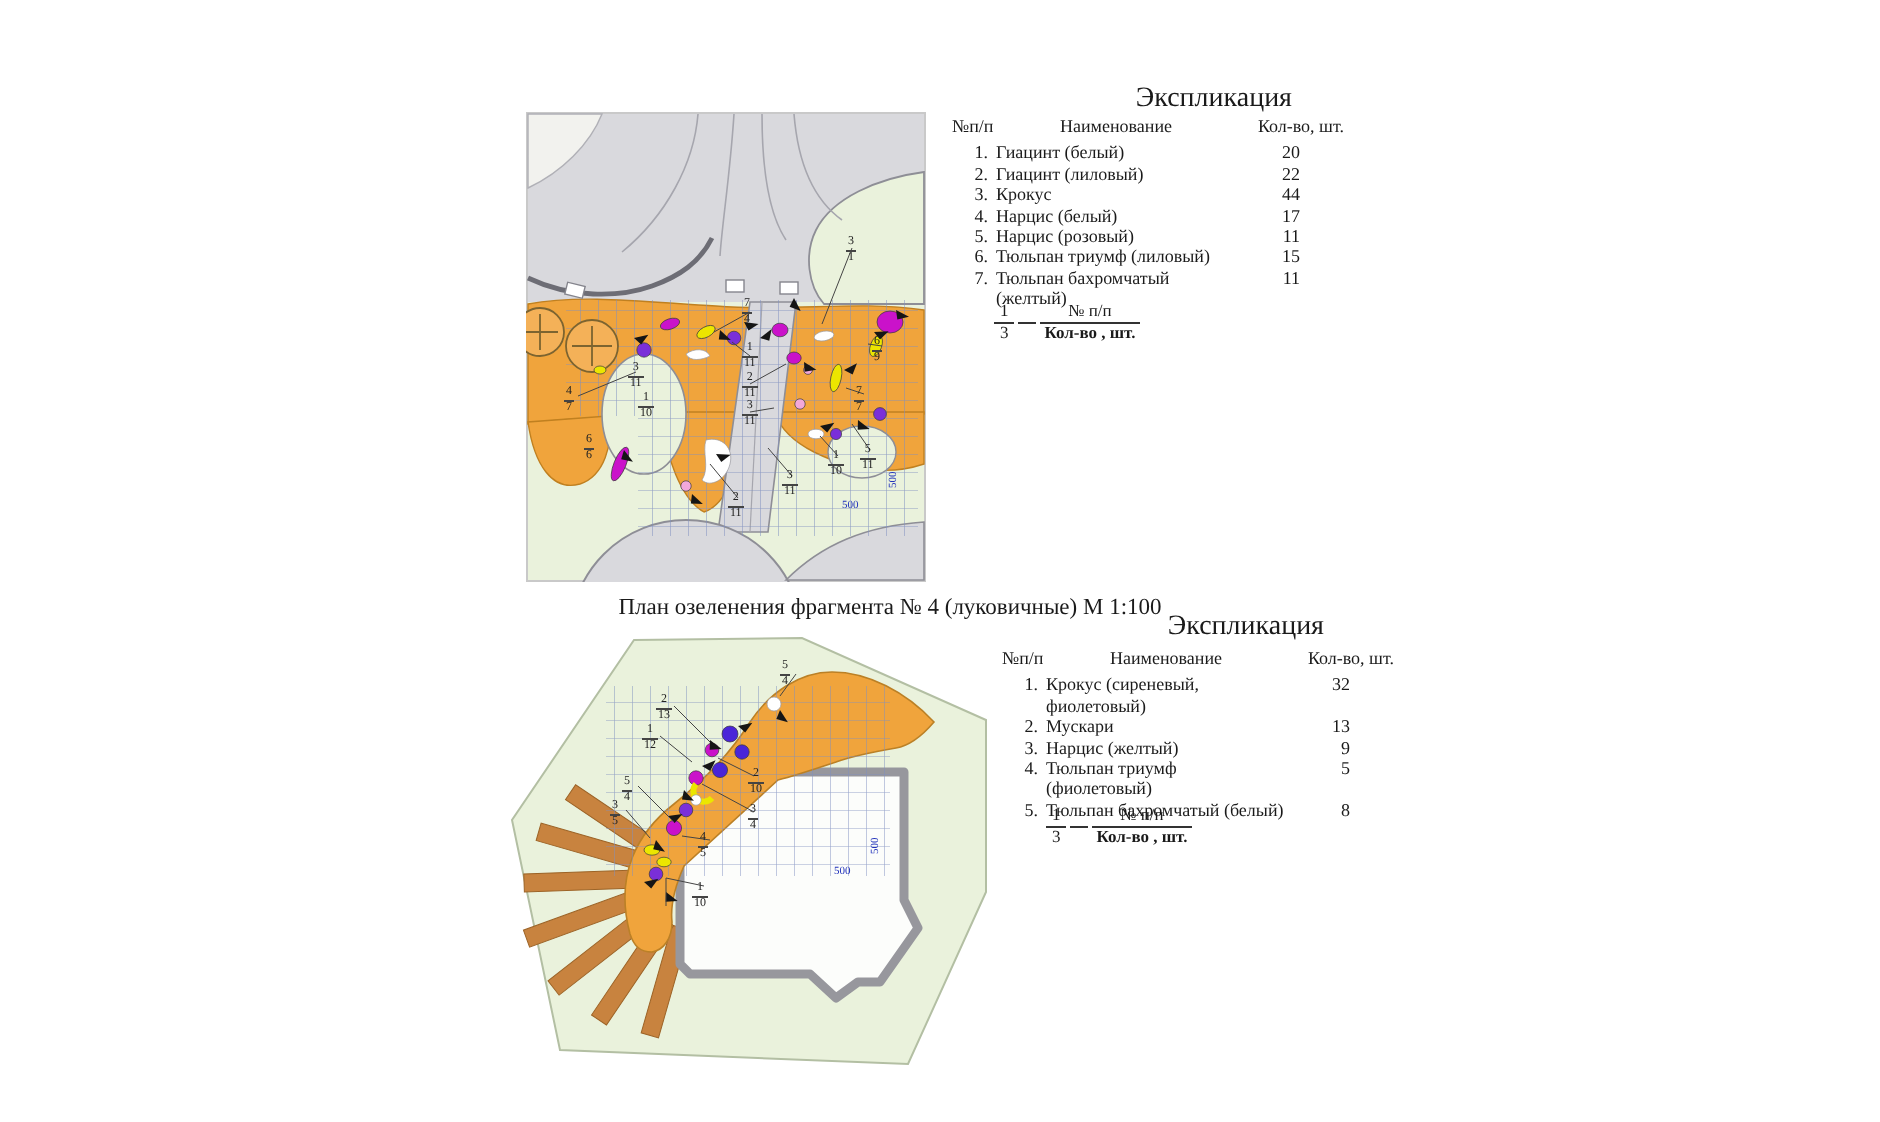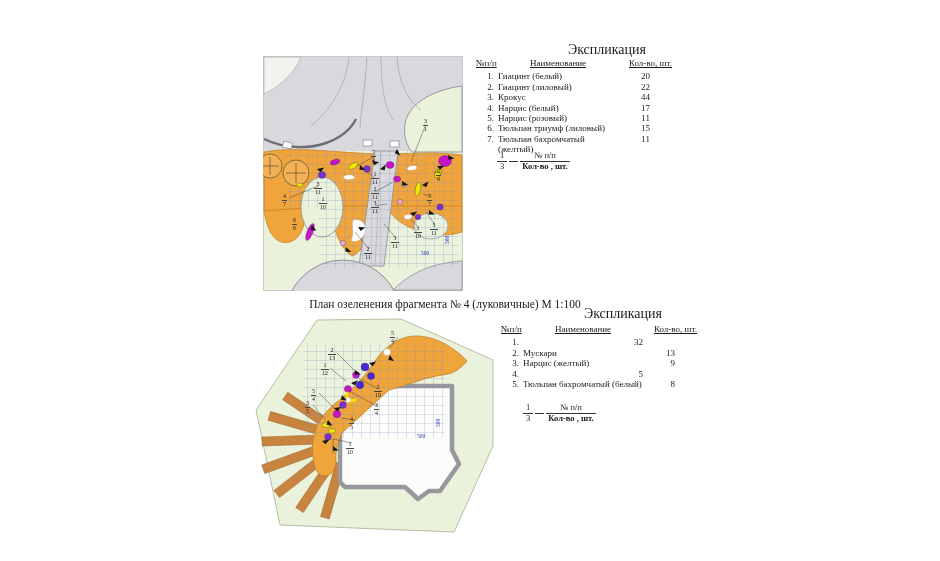--- a/index.html
+++ b/index.html
@@ -2,21 +2,21 @@
 <html><head>
 <meta charset="utf-8">
 <style>
   html,body{margin:0;padding:0;background:#ffffff;}
   .sheet{position:relative;width:940px;height:561px;background:#ffffff;overflow:hidden;
          font-family:"Liberation Serif","DejaVu Serif",serif;color:#1a1a1a;}
   .abs{position:absolute;}
   .ptitle{font-size:11.5px;text-align:center;white-space:nowrap;}
   .expl{font-size:14px;text-align:right;}
   .leg{font-size:9px;line-height:10.4px;}
-  .leg .hdr{display:grid;grid-template-columns:24px 112px 56px;column-gap:2px;margin-bottom:3px;text-decoration:underline;}
+  .leg .hdr{display:grid;grid-template-columns:24px 112px 56px;column-gap:2px;margin-bottom:3px;}
   .leg .hdr .h2{text-align:center;}
   .leg .hdr .h3{text-align:right;}
   .lrow{display:grid;grid-template-columns:18px 120px 28px;column-gap:4px;}
   .lrow .n{text-align:right;}
   .lrow .q{text-align:right;}
   .skey{display:flex;align-items:center;font-size:8.5px;line-height:9.5px;}
   .kfrac{text-align:center;}
   .kfrac .kt{display:block;border-bottom:1px solid #333;padding:0 3px;}
   .kfrac .kb{display:block;padding:0 3px;}
   .kdash{width:9px;border-top:1px solid #333;margin:0 2px;}
@@ -263,34 +263,36 @@
   <div class="abs expl" style="left:572px;top:306px;width:90px;">Экспликация</div>
 
   <div class="abs leg" style="left:501px;top:324px;width:176px;">
     <div class="hdr">
       <span class="h1">№п/п</span>
       <span class="h2">Наименование</span>
       <span class="h3">Кол-во, шт.</span>
     </div>
     <div class="lrow">
         <span class="n">1.</span>
+        <span class="nm">Крокус (сиреневый, фиолетовый)</span>
         <span class="q">32</span>
       </div>
     <div class="lrow">
         <span class="n">2.</span>
         <span class="nm">Мускари</span>
         <span class="q">13</span>
       </div>
     <div class="lrow">
         <span class="n">3.</span>
         <span class="nm">Нарцис (желтый)</span>
         <span class="q">9</span>
       </div>
     <div class="lrow">
         <span class="n">4.</span>
+        <span class="nm">Тюльпан триумф (фиолетовый)</span>
         <span class="q">5</span>
       </div>
     <div class="lrow">
         <span class="n">5.</span>
         <span class="nm">Тюльпан бахромчатый (белый)</span>
         <span class="q">8</span>
       </div>
   </div>
 
   <div class="abs skey" style="left:523px;top:403px;">

